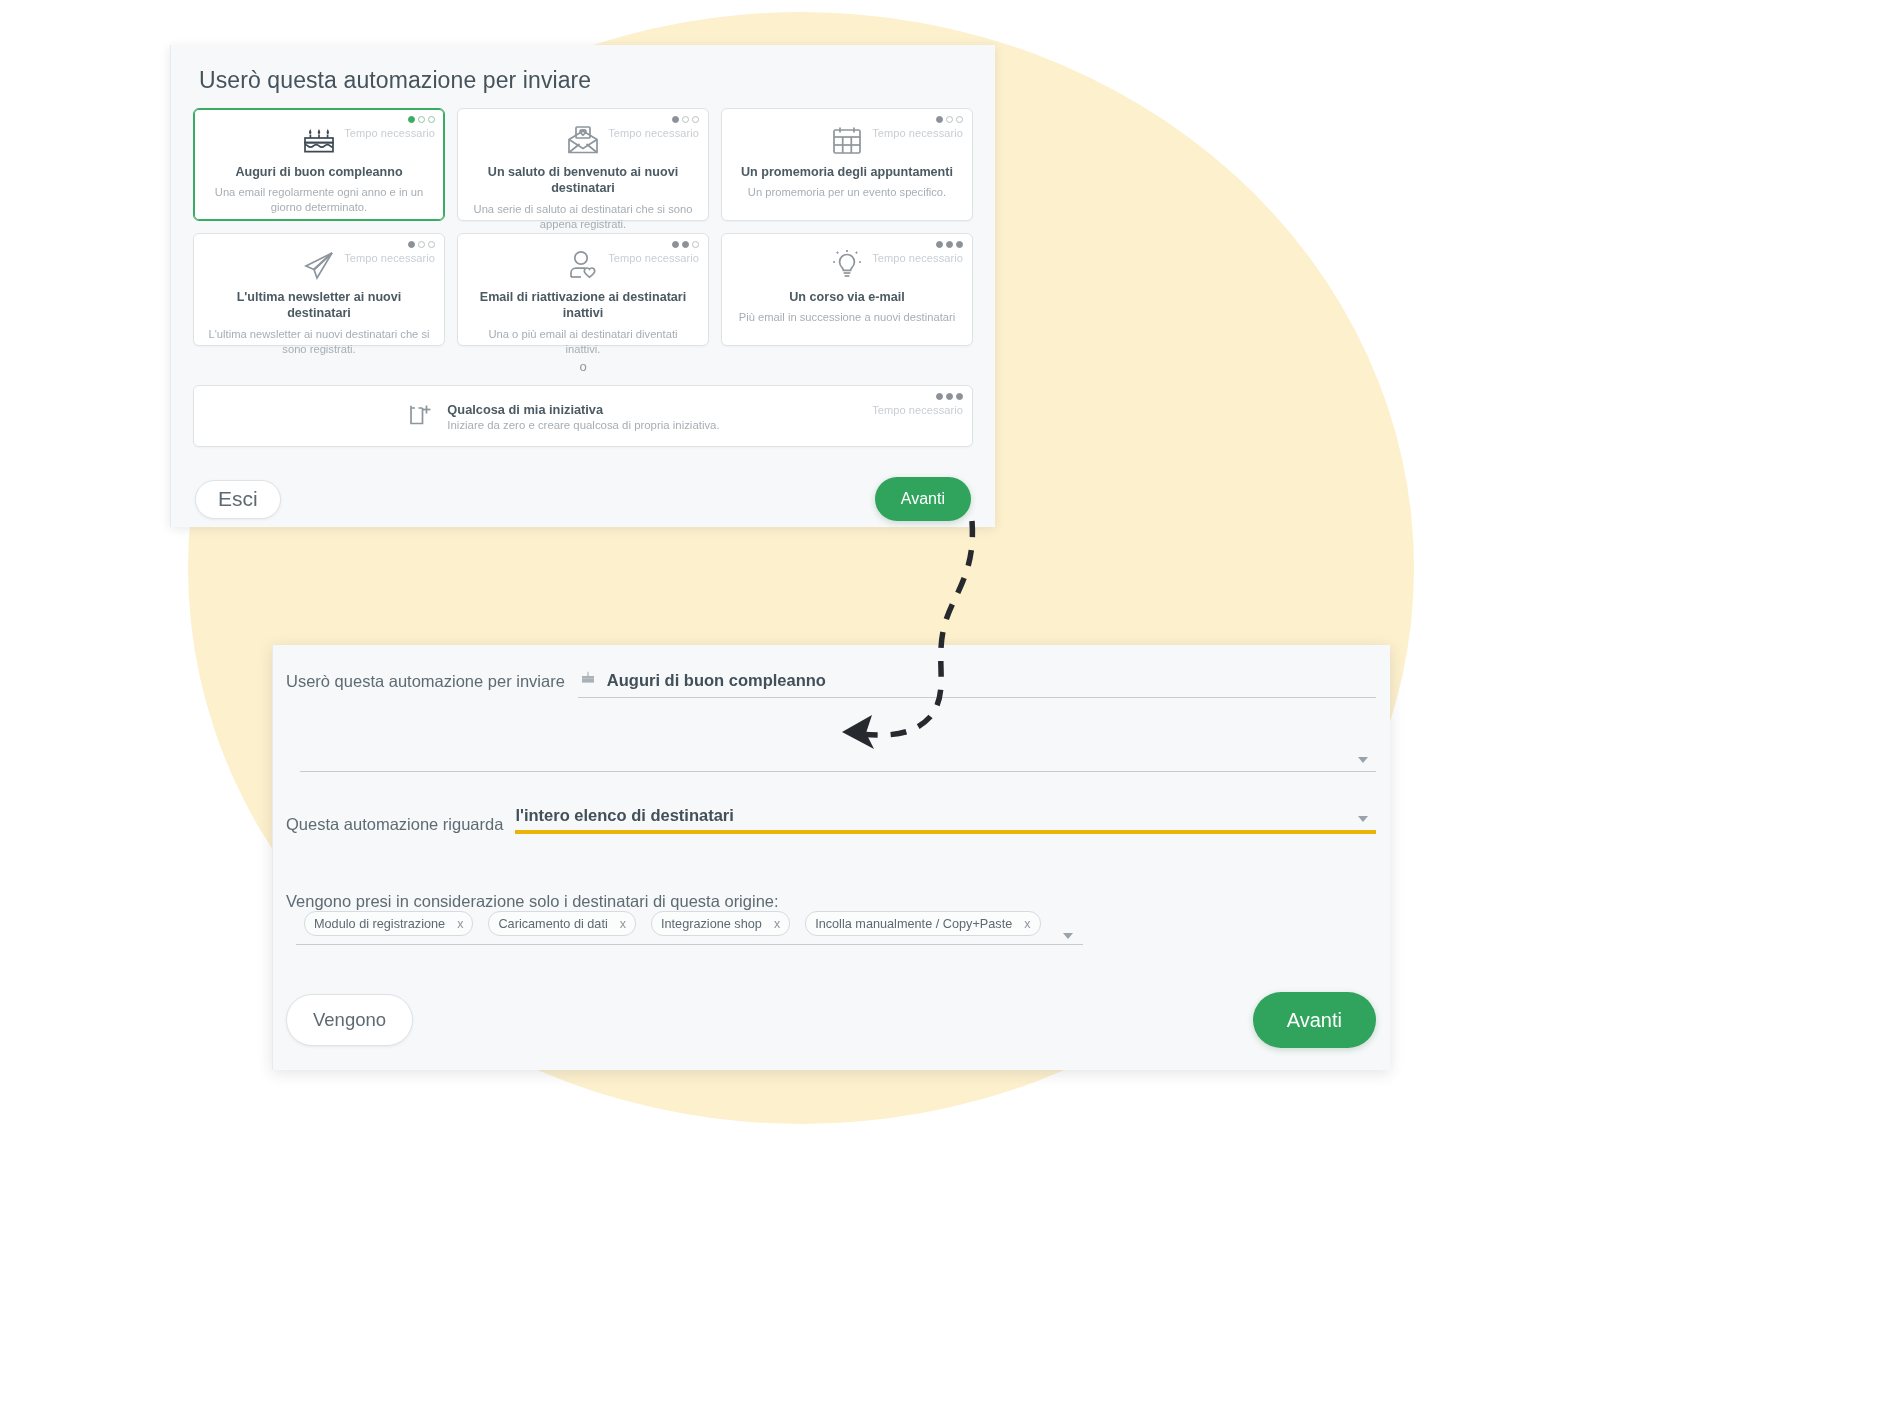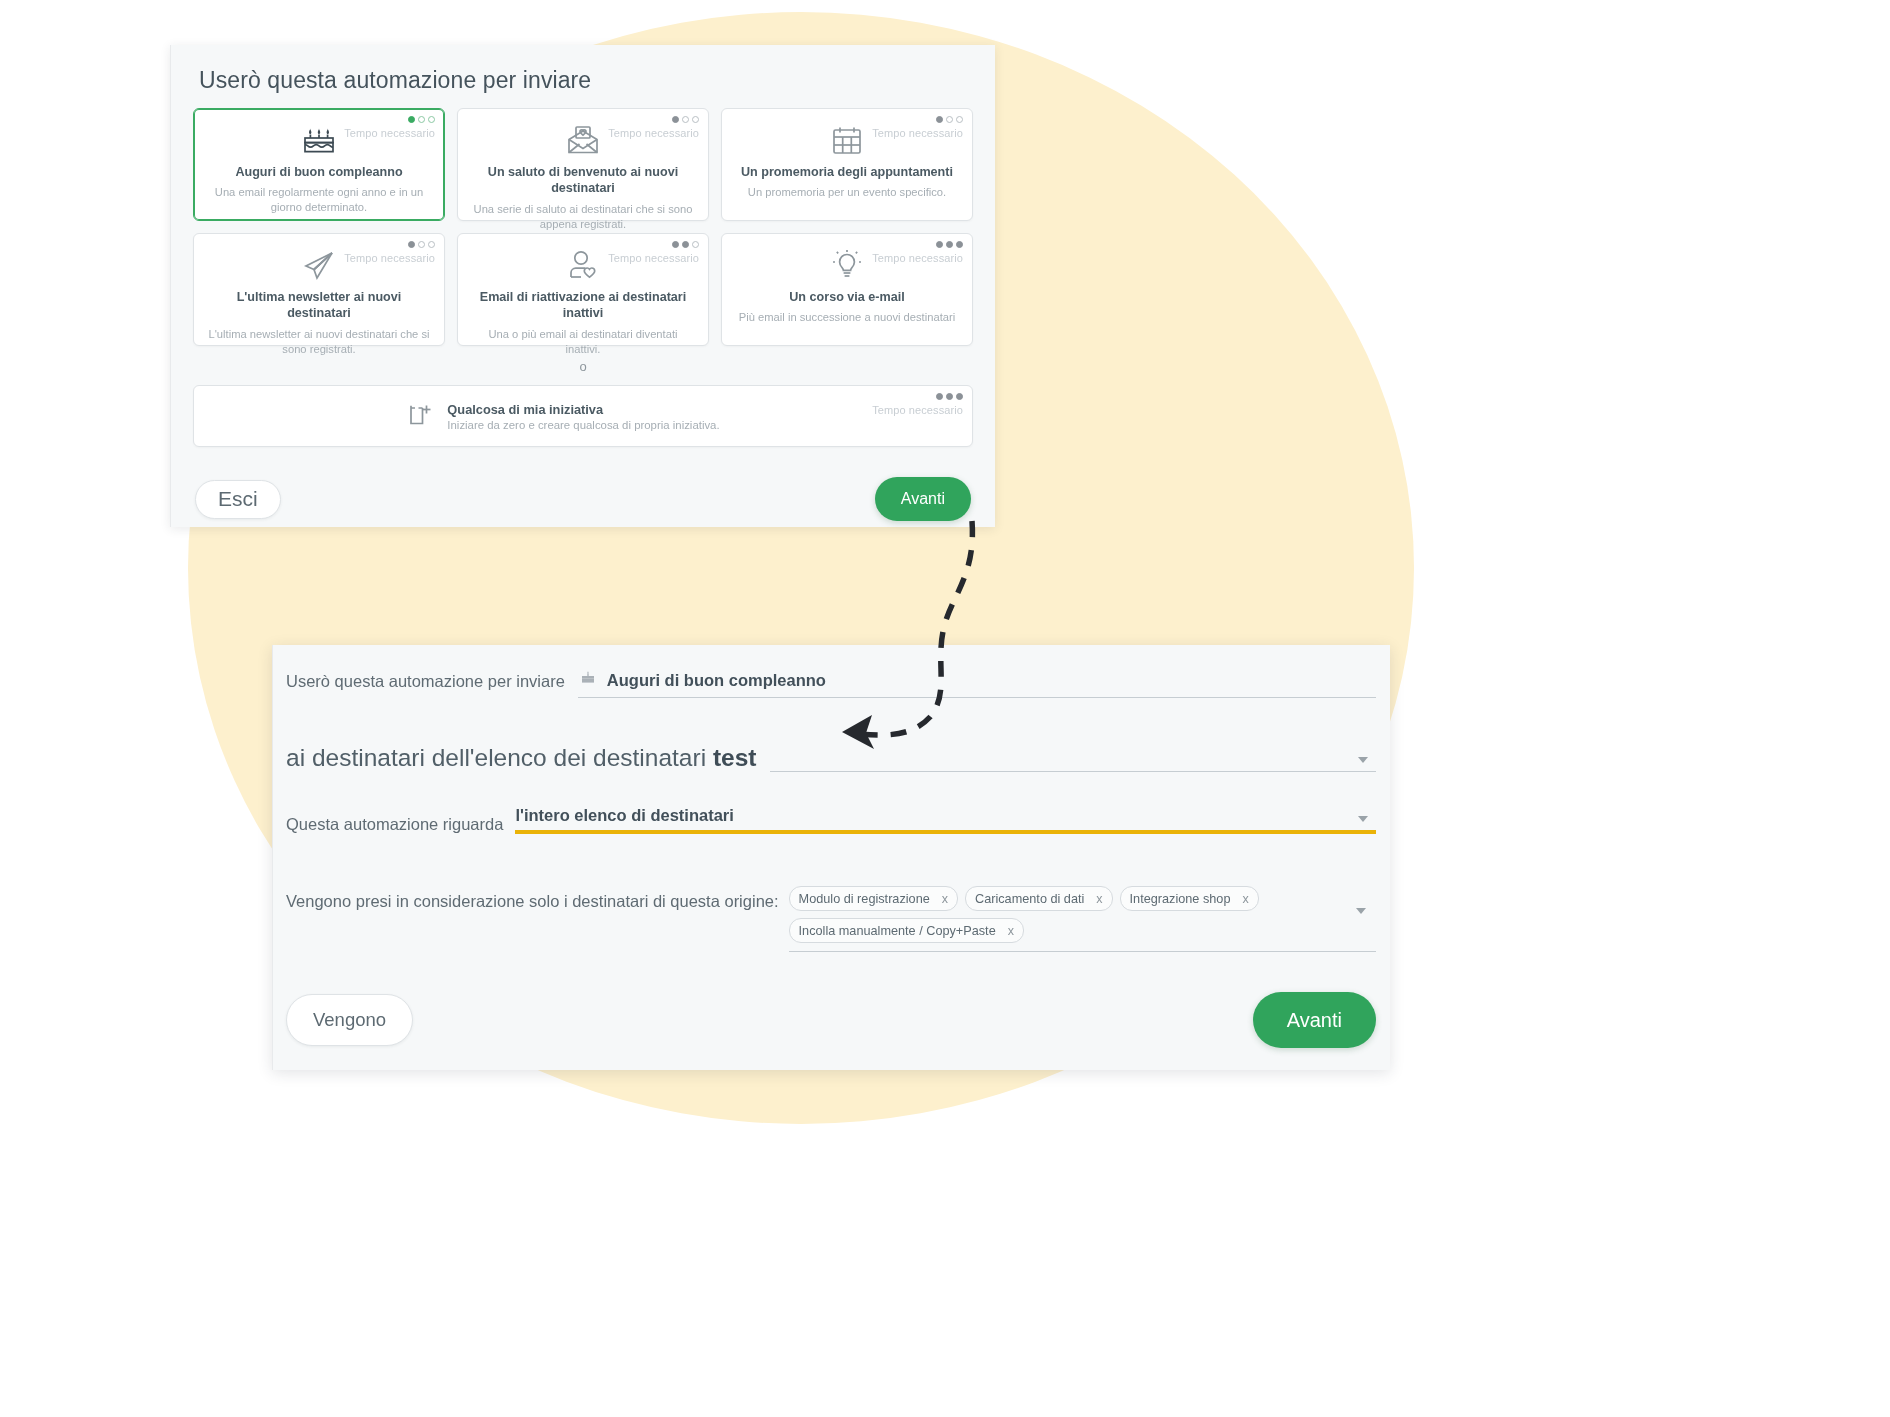--- a/index.html
+++ b/index.html
@@ -154,34 +154,34 @@
     border-top: 6px solid #9aa3a9;
   }
 
   .row3 { display: flex; align-items: flex-end; padding: 36px 0 0 13px; }
   .row3-underline {
     flex: 1; margin-left: 12px; border-bottom: 4px solid #eab308;
     height: 26px; position: relative; display: flex; align-items: flex-end;
   }
   .row3 .val { font-size: 16.5px; font-weight: 700; color: #42505a; padding-bottom: 5px; }
 
-  .row4 { display: flex; align-items: flex-start; padding: 52px 0 0 13px; }
+  .row4 { display: flex; align-items: flex-start; padding: 52px 0 0 13px; flex-direction: column; }
   .row4 .lbl { padding-top: 6px; }
   .chips-wrap {
     flex: 1; margin-left: 10px; position: relative;
     border-bottom: 1px solid #c6cdd2;
     padding-bottom: 8px; padding-right: 42px;
     display: flex; flex-wrap: wrap; gap: 7px;
   }
   .chip {
     display: inline-flex; align-items: center; gap: 12px;
     border: 1px solid #d6dbdf; border-radius: 12px;
     background: #fbfcfc;
     height: 25px; padding: 0 9px;
-    font-size: 12.7px; color: #5d6a72;
+    font-size: 12.7px; color: #5d6a72; margin-left: 8px;
   }
   .chip .x { color: #8d969c; font-size: 12.5px; cursor: pointer; }
   .chips-caret {
     position: absolute; right: 10px; top: 22px;
     width: 0; height: 0;
     border-left: 5px solid transparent; border-right: 5px solid transparent;
     border-top: 6px solid #9aa3a9;
   }
 
   .p2-footer {
@@ -384,21 +384,20 @@
             <line x1="10" y1="5" x2="10" y2="7"></line>
             <rect x="4" y="7" width="12" height="2.6" fill="#aab1b7" stroke="none"></rect>
             <path d="M4 9.6h12v4H4z" fill="#aab1b7" stroke="none"></path>
           </svg>
         </span>
         <span class="pick-strong">Auguri di buon compleanno</span>
       </span>
     </div>
 
     <div class="row2">
-      <span class="big"><span>ai destinatari dell'elenco dei destinatari</span> <b>test</b></span>
       <span class="row2-underline">
         <span class="caret"></span>
       </span>
     </div>
 
     <div class="row3">
       <span class="lbl">Questa automazione riguarda</span>
       <span class="row3-underline">
         <span class="val">l'intero elenco di destinatari</span>
         <span class="caret"></span>

